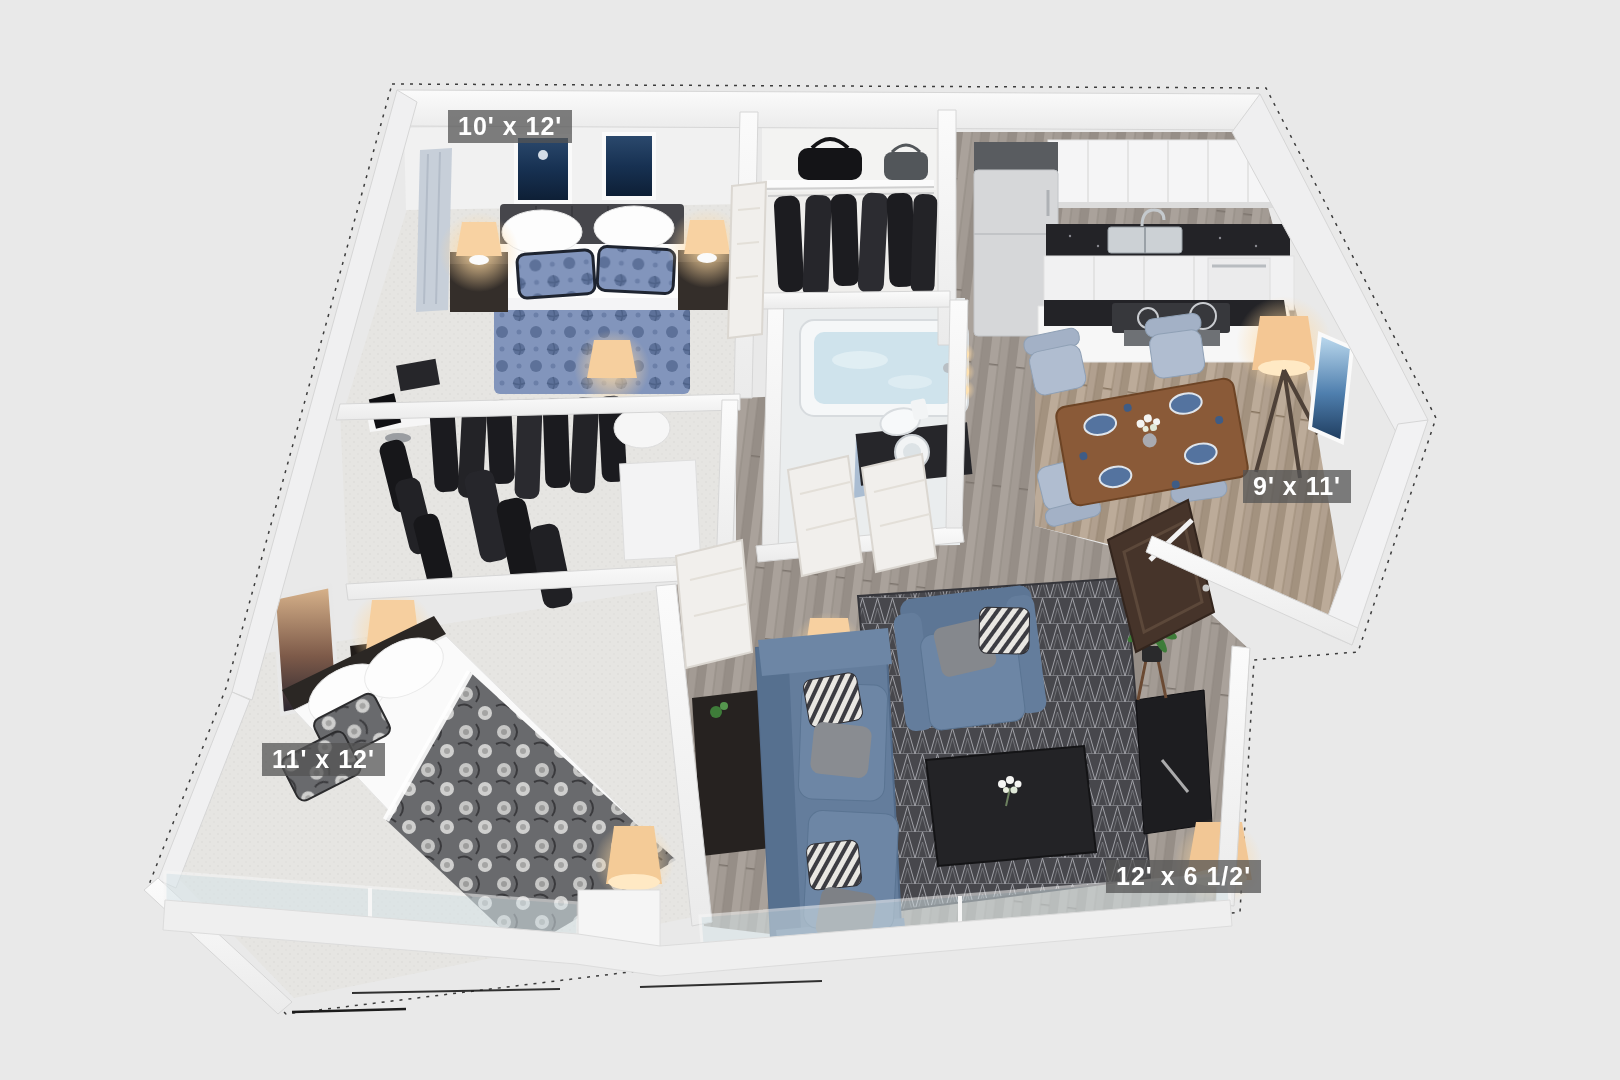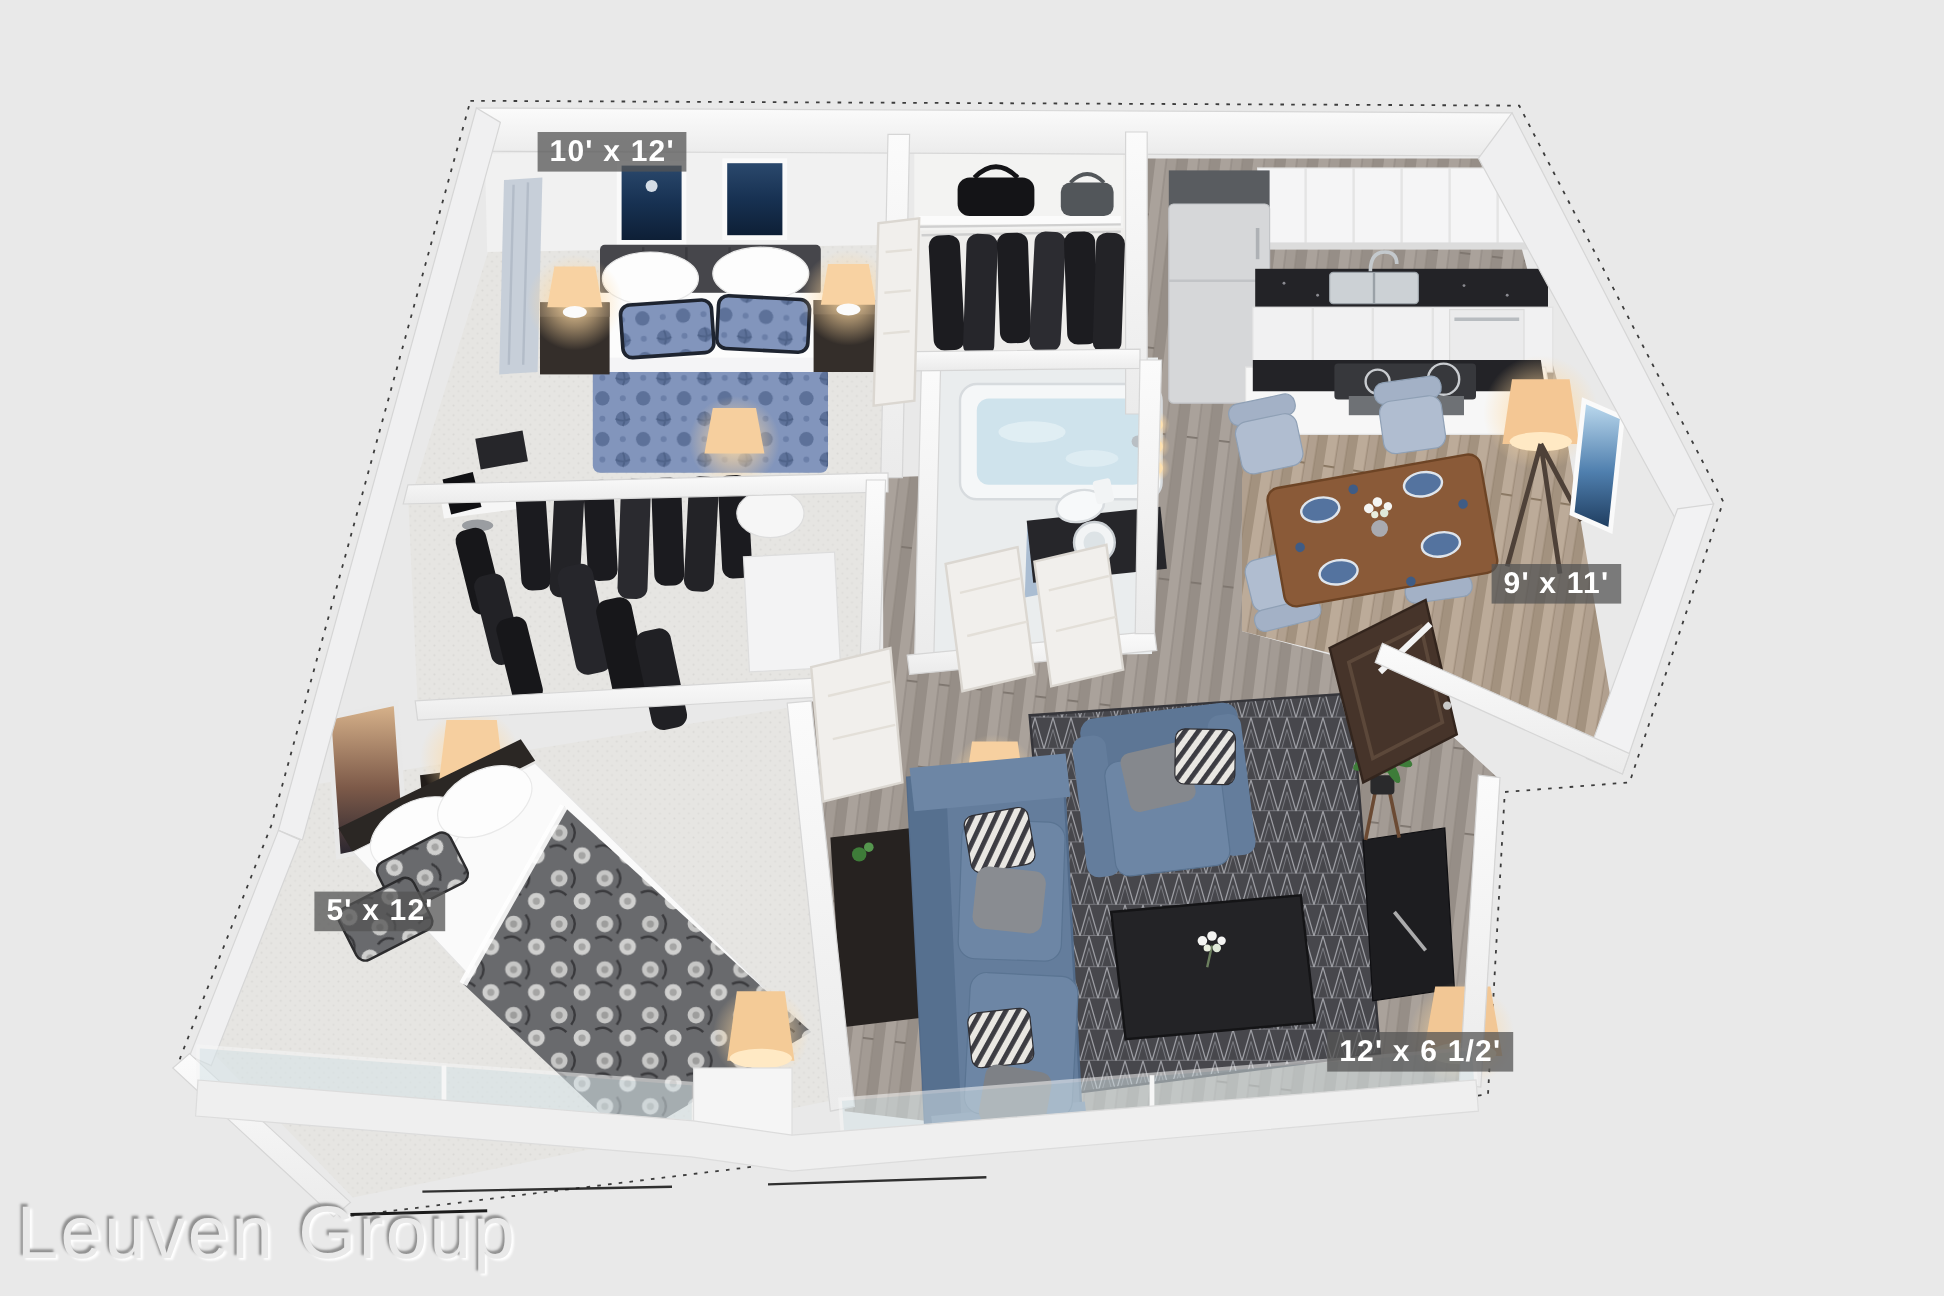--- a/index.html
+++ b/index.html
@@ -392,17 +392,16 @@
     <line x1="960" y1="896" x2="960" y2="924" stroke="#f6f6f6" stroke-width="4"></line>
     <polygon points="165,900 578,934 660,946 1230,900 1232,926 660,976 576,964 163,930" fill="#efefef" stroke="#dcdcdc"></polygon>
     <line x1="292" y1="1012" x2="406" y2="1009" stroke="#1c1c1c" stroke-width="2.5"></line>
     <line x1="352" y1="993" x2="560" y2="989" stroke="#1c1c1c" stroke-width="2" opacity="0.9"></line>
     <line x1="640" y1="987" x2="822" y2="981" stroke="#1c1c1c" stroke-width="2" opacity="0.9"></line>
   </g>
 </svg>
 
 <div class="dim-label" style="left:448px;top:110px;">10' x 12'</div>
 <div class="dim-label" style="left:1243px;top:470px;">9' x 11'</div>
-<div class="dim-label" style="left:262px;top:743px;">5' x 12'</div>
+<div class="dim-label" style="left:262px;top:743px;">11' x 12'</div>
 <div class="dim-label" style="left:1106px;top:860px;">12' x 6 1/2'</div>
 
-<div class="watermark">Leuven Group</div>
 </div>
 
 </body></html>

